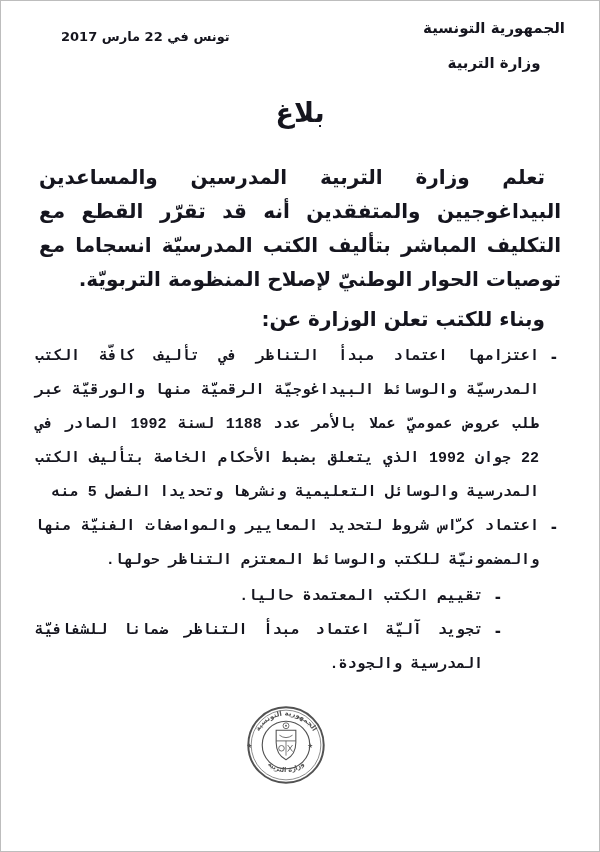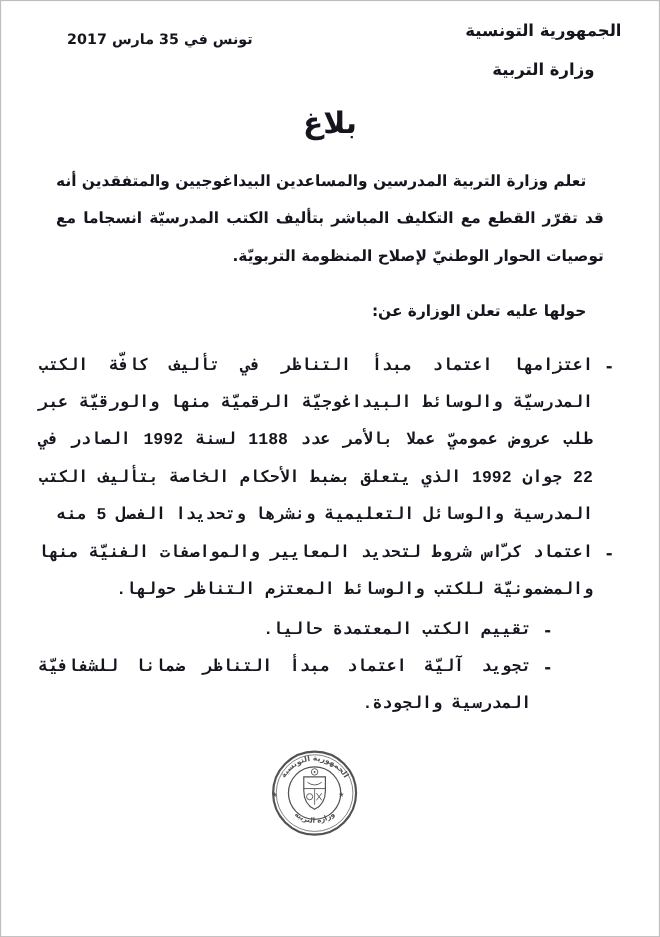--- a/index.html
+++ b/index.html
@@ -10,22 +10,22 @@
     font-family:"DejaVu Sans", sans-serif;
     font-weight:bold;
     color:#15151e;
     padding:18px 34px 0 34px;
     position:relative; overflow:hidden;
   }
   .header { display:flex; justify-content:space-between; align-items:flex-start; }
   .header-right { text-align:center; font-size:15px; line-height:1.3; }
   .ministry-line { margin-top:15px; }
   .date-line { font-size:13px; padding-top:10px; margin-left:26px; white-space:nowrap; }
-  .doc-title { text-align:center; font-size:27px; font-weight:bold; margin:24px 0 20px 0; }
-  .para { font-size:14px; line-height:34px; text-align:justify; text-justify:inter-word; margin:16px; }
+  .doc-title { text-align:center; font-size:27px; font-weight:bold; margin:24px 0 32px 0; }
+  .para { font-size:20px; line-height:34px; text-align:justify; text-justify:inter-word; margin:4px; }
   .first-indent { text-indent:16px; }
   .lead-line { margin-top:6px; text-align:right; text-indent:16px; }
   .blist { list-style:none; margin:3px 0 0 0; padding:0 8px 0 0; }
   .blist li { display:flex; font-size:15px; line-height:34px; }
   .dash { flex:0 0 18px; text-align:right; }
   .item-text { flex:1; text-align:justify; text-justify:inter-word;font-family:Liberation Mono, monospace; }
   .level2 { padding-right:64px; margin-top:2px; }
   .seal-wrap { display:flex; justify-content:center; margin-top:22px; transform:translateX(-14px); }
   .seal-svg { width:82px; height:82px; opacity:0.88; }
   .seal-svg text { font-family:"DejaVu Sans", sans-serif; fill:#3b3b3b; }
@@ -33,28 +33,28 @@
 </head>
 <body>
 
 <div class="page">
 
   <div class="header">
     <div class="header-right">
       <div class="country-line">الجمهورية التونسية</div>
       <div class="ministry-line">وزارة التربية</div>
     </div>
-    <div class="date-line">تونس في 35 مارس 2017</div>
+    <div class="date-line">تونس في 22 مارس 2017</div>
   </div>
 
   <h1 class="doc-title">بلاغ</h1>
 
   <p class="para first-indent">تعلم وزارة التربية المدرسين والمساعدين البيداغوجيين والمتفقدين أنه قد تقرّر القطع مع التكليف المباشر بتأليف الكتب المدرسيّة انسجاما مع توصيات الحوار الوطنيّ لإصلاح المنظومة التربويّة.</p>
 
-  <p class="para lead-line">حولها عليه تعلن الوزارة عن:</p>
+  <p class="para lead-line">وبناء للكتب تعلن الوزارة عن:</p>
 
   <ul class="blist level1">
     <li>
       <span class="dash">-</span>
       <span class="item-text">اعتزامها اعتماد مبدأ التناظر في تأليف كافّة الكتب المدرسيّة والوسائط البيداغوجيّة الرقميّة منها والورقيّة عبر طلب عروض عموميّ عملا بالأمر عدد 1188 لسنة 1992 الصادر في 22 جوان 1992 الذي يتعلق بضبط الأحكام الخاصة بتأليف الكتب المدرسية والوسائل التعليمية ونشرها وتحديدا الفصل 5 منه</span>
     </li>
     <li>
       <span class="dash">-</span>
       <span class="item-text">اعتماد كرّاس شروط لتحديد المعايير والمواصفات الفنيّة منها والمضمونيّة للكتب والوسائط المعتزم التناظر حولها.</span>
     </li>

